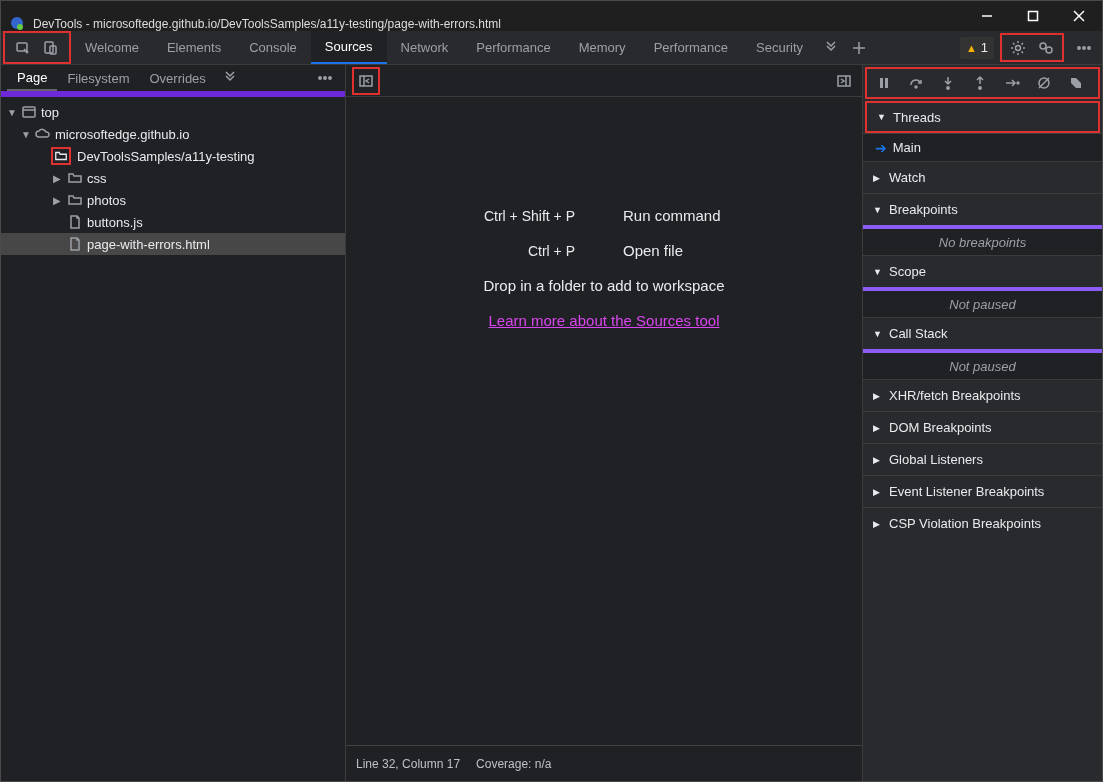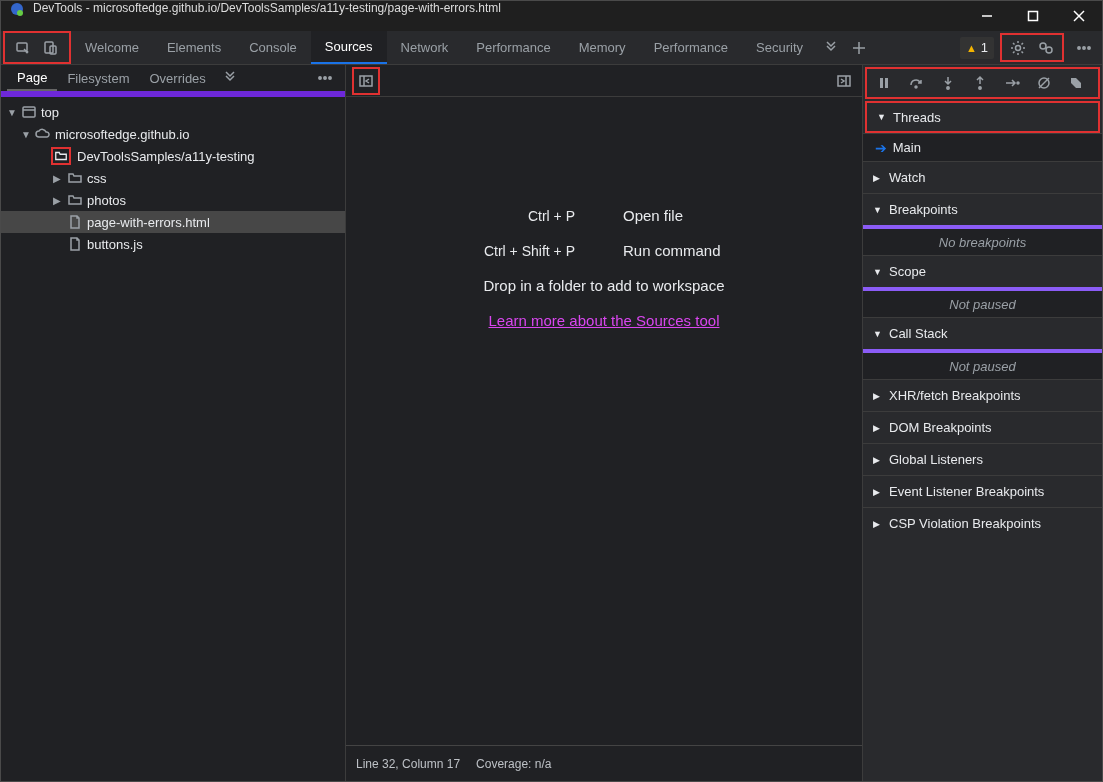--- a/index.html
+++ b/index.html
@@ -1,20 +1,20 @@
 <!DOCTYPE html>
 <html><head>
 <meta charset="utf-8">
 <style>
 * { margin: 0; padding: 0; box-sizing: border-box; font-family: "Segoe UI", Arial, sans-serif; }
 body { background: #202124; color: #e8eaed; width: 1103px; height: 782px; overflow: hidden; font-size: 13px; }
 .window { display: flex; flex-direction: column; height: 100%; border: 1px solid #4a4a4a; }
 
 
-.titlebar { height: 30px; background: #1f1f1f; display: flex; align-items: flex-start; padding-left: 8px; color: #ddd; font-size: 12px; }
+.titlebar { height: 30px; background: #1f1f1f; display: flex; align-items: flex-end; padding-left: 8px; color: #ddd; font-size: 12px; }
 .titlebar .favicon { width: 16px; height: 16px; margin-right: 8px; display:flex; align-items:center; justify-content:center;}
 .titlebar .title { flex: 1; }
 .winbtns { display: flex; }
 .winbtn { width: 46px; height: 30px; display:flex; align-items:center; justify-content:center; color:#fff; }
 .winbtn svg { width:12px; height:12px; }
 
 
 .toprow { height: 34px; background: #292a2d; display:flex; align-items:stretch; border-bottom:1px solid #3c3c3c; }
 .redbox { border: 2px solid #e03131; }
 .iconbtn { width:28px; height:28px; display:flex; align-items:center; justify-content:center; color:#9aa0a6; }
@@ -226,39 +226,39 @@
         </div>
         <div class="treenode indent3">
           <span class="exp">▶</span>
           <span class="ico">
               <svg viewBox="0 0 16 16">
                 <path d="M2 4h4l1 2h7v6H2z"></path>
               </svg>
             </span>
           <span class="lbl">photos</span>
         </div>
+        <div class="treenode indent3">
+          <span class="exp" style="visibility:hidden">▶</span>
+          <span class="ico">
+              <svg viewBox="0 0 16 16">
+                <path d="M4 2h6l2 2v10H4z"></path>
+                <path d="M10 2v2h2"></path>
+              </svg>
+            </span>
+          <span class="lbl">buttons.js</span>
+        </div>
         <div class="treenode indent3 selected">
           <span class="exp" style="visibility:hidden">▶</span>
           <span class="ico">
               <svg viewBox="0 0 16 16">
                 <path d="M4 2h6l2 2v10H4z"></path>
                 <path d="M10 2v2h2"></path>
               </svg>
             </span>
           <span class="lbl">page-with-errors.html</span>
-        </div>
-        <div class="treenode indent3">
-          <span class="exp" style="visibility:hidden">▶</span>
-          <span class="ico">
-              <svg viewBox="0 0 16 16">
-                <path d="M4 2h6l2 2v10H4z"></path>
-                <path d="M10 2v2h2"></path>
-              </svg>
-            </span>
-          <span class="lbl">buttons.js</span>
         </div>
       </div>
     </div>
 
     <div class="midpanel">
       <div class="midtop">
         <div class="iconbtn redbox" style="margin-left:2px;">
             <svg viewBox="0 0 16 16">
               <rect x="2" y="3" width="12" height="10"></rect>
               <line x1="6" y1="3" x2="6" y2="13"></line>
@@ -268,26 +268,26 @@
         <div class="iconbtn">
             <svg viewBox="0 0 16 16">
               <rect x="2" y="3" width="12" height="10"></rect>
               <line x1="10" y1="3" x2="10" y2="13"></line>
               <path d="M5 6l3 2-3 2"></path>
             </svg>
           </div>
       </div>
       <div class="midcontent">
         <div class="shortcutrow">
+          <span class="keys">Ctrl + Shift + P</span>
+          <span class="desc">Run command</span>
+        </div>
+        <div class="shortcutrow">
           <span class="keys">Ctrl + P</span>
           <span class="desc">Open file</span>
-        </div>
-        <div class="shortcutrow">
-          <span class="keys">Ctrl + Shift + P</span>
-          <span class="desc">Run command</span>
         </div>
         <div class="droptext">Drop in a folder to add to workspace</div>
         <a class="learnlink">Learn more about the Sources tool</a>
       </div>
       <div class="midstatus">
         <span>Line 32, Column 17</span>
         <span>Coverage: n/a</span>
       </div>
     </div>
 

